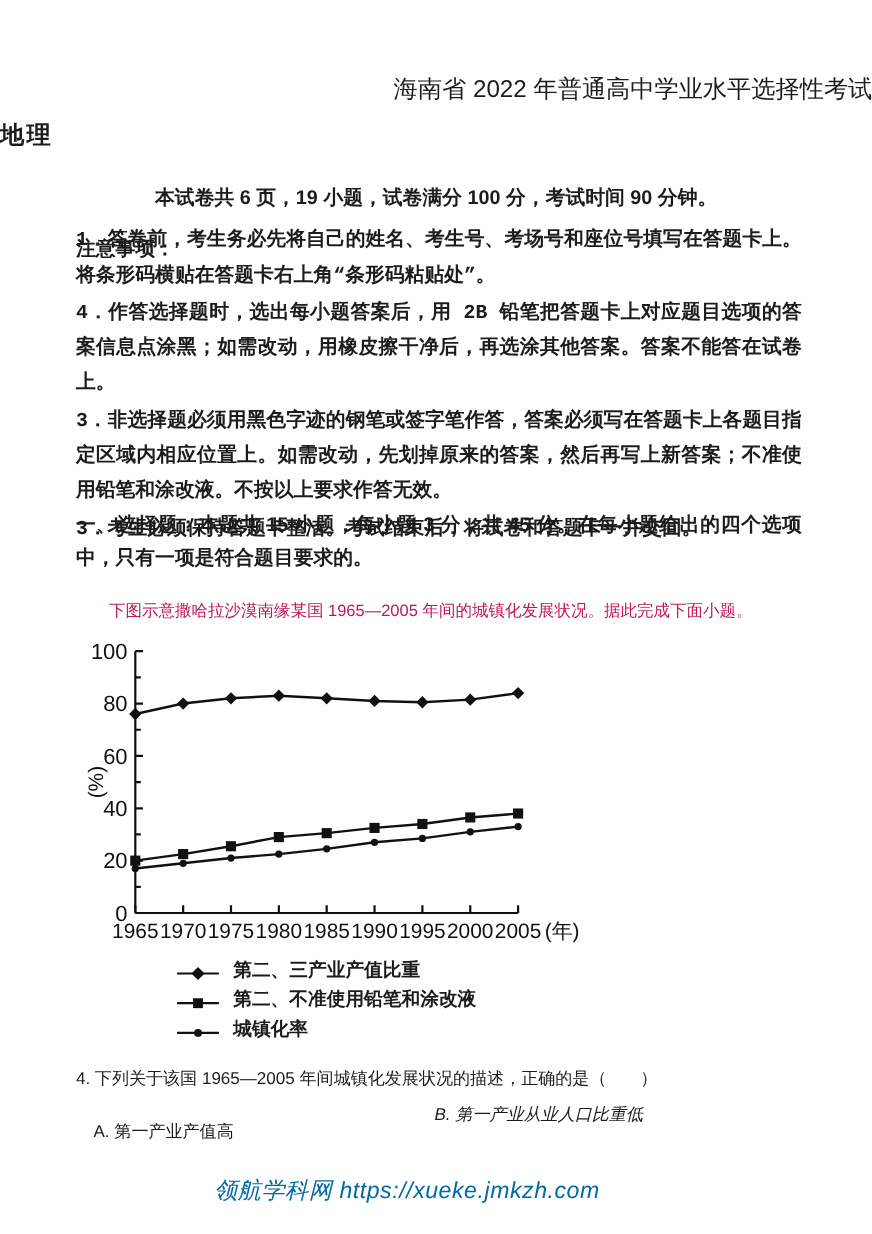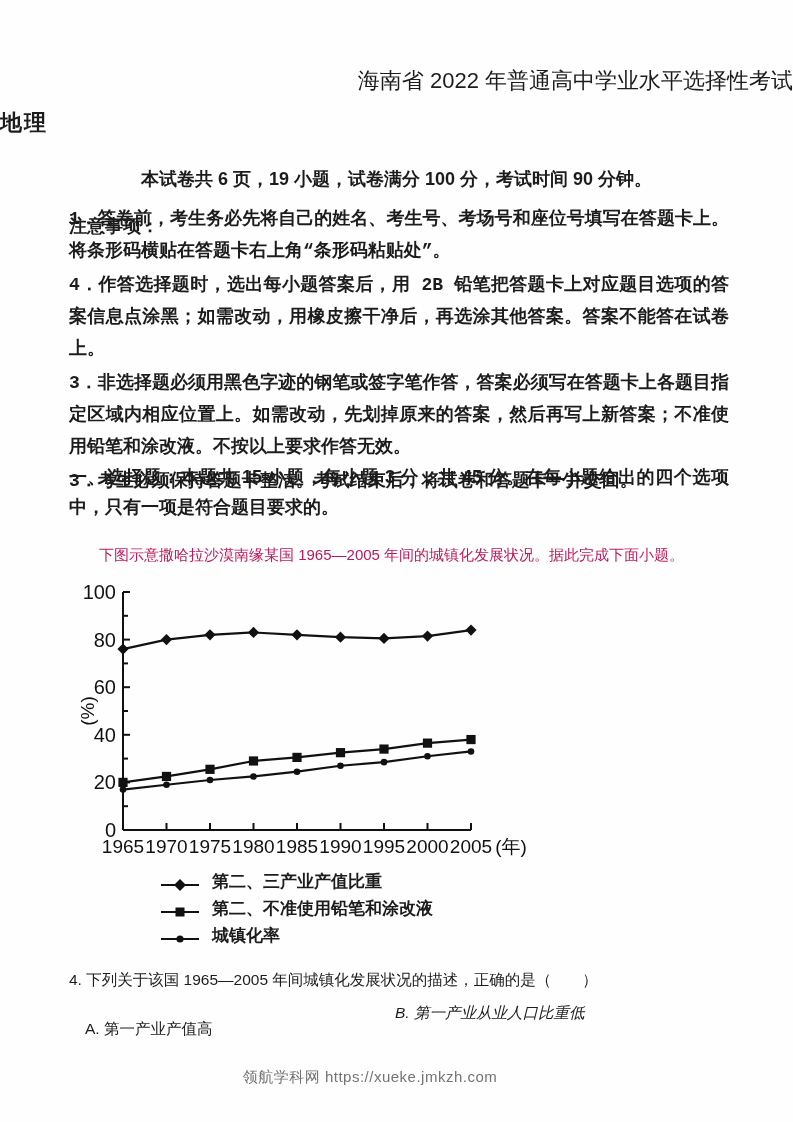--- a/index.html
+++ b/index.html
@@ -32,21 +32,21 @@
   .legend{top:866px;left:158px;}
   .legend-row{display:flex;align-items:flex-end;height:27px;}
   .legend-row svg{flex:0 0 auto;}
   .legend-label{margin-left:10px;font-size:17px;font-weight:bold;}
   .lg-line{stroke:#111;stroke-width:2;}
   .lg-mark{fill:#111;}
   .question{top:970px;left:69px;width:680px;font-size:15.5px;}
   .options{top:1003px;left:69px;width:680px;font-size:15.5px;}
   .opt-b{position:absolute;left:326px;top:0;font-style:italic;}
   .opt-a{position:absolute;left:16px;top:0;margin-top:16px;}
-  .footer{top:1068px;left:0;width:740px;text-align:center;font-size:15px;color:#737373;letter-spacing:.5px;}
+  .footer{top:1068px;left:0;width:740px;text-align:center;font-size:21px;color:#0369a1;letter-spacing:.5px;font-style:italic;}
 </style>
 </head>
 <body>
 
 <div class="page">
 
   <div class="abs title">海南省 2022 年普通高中学业水平选择性考试</div>
   <div class="abs subject">地理</div>
   <div class="abs examinfo">本试卷共 6 页，19 小题，试卷满分 100 分，考试时间 90 分钟。</div>
 

